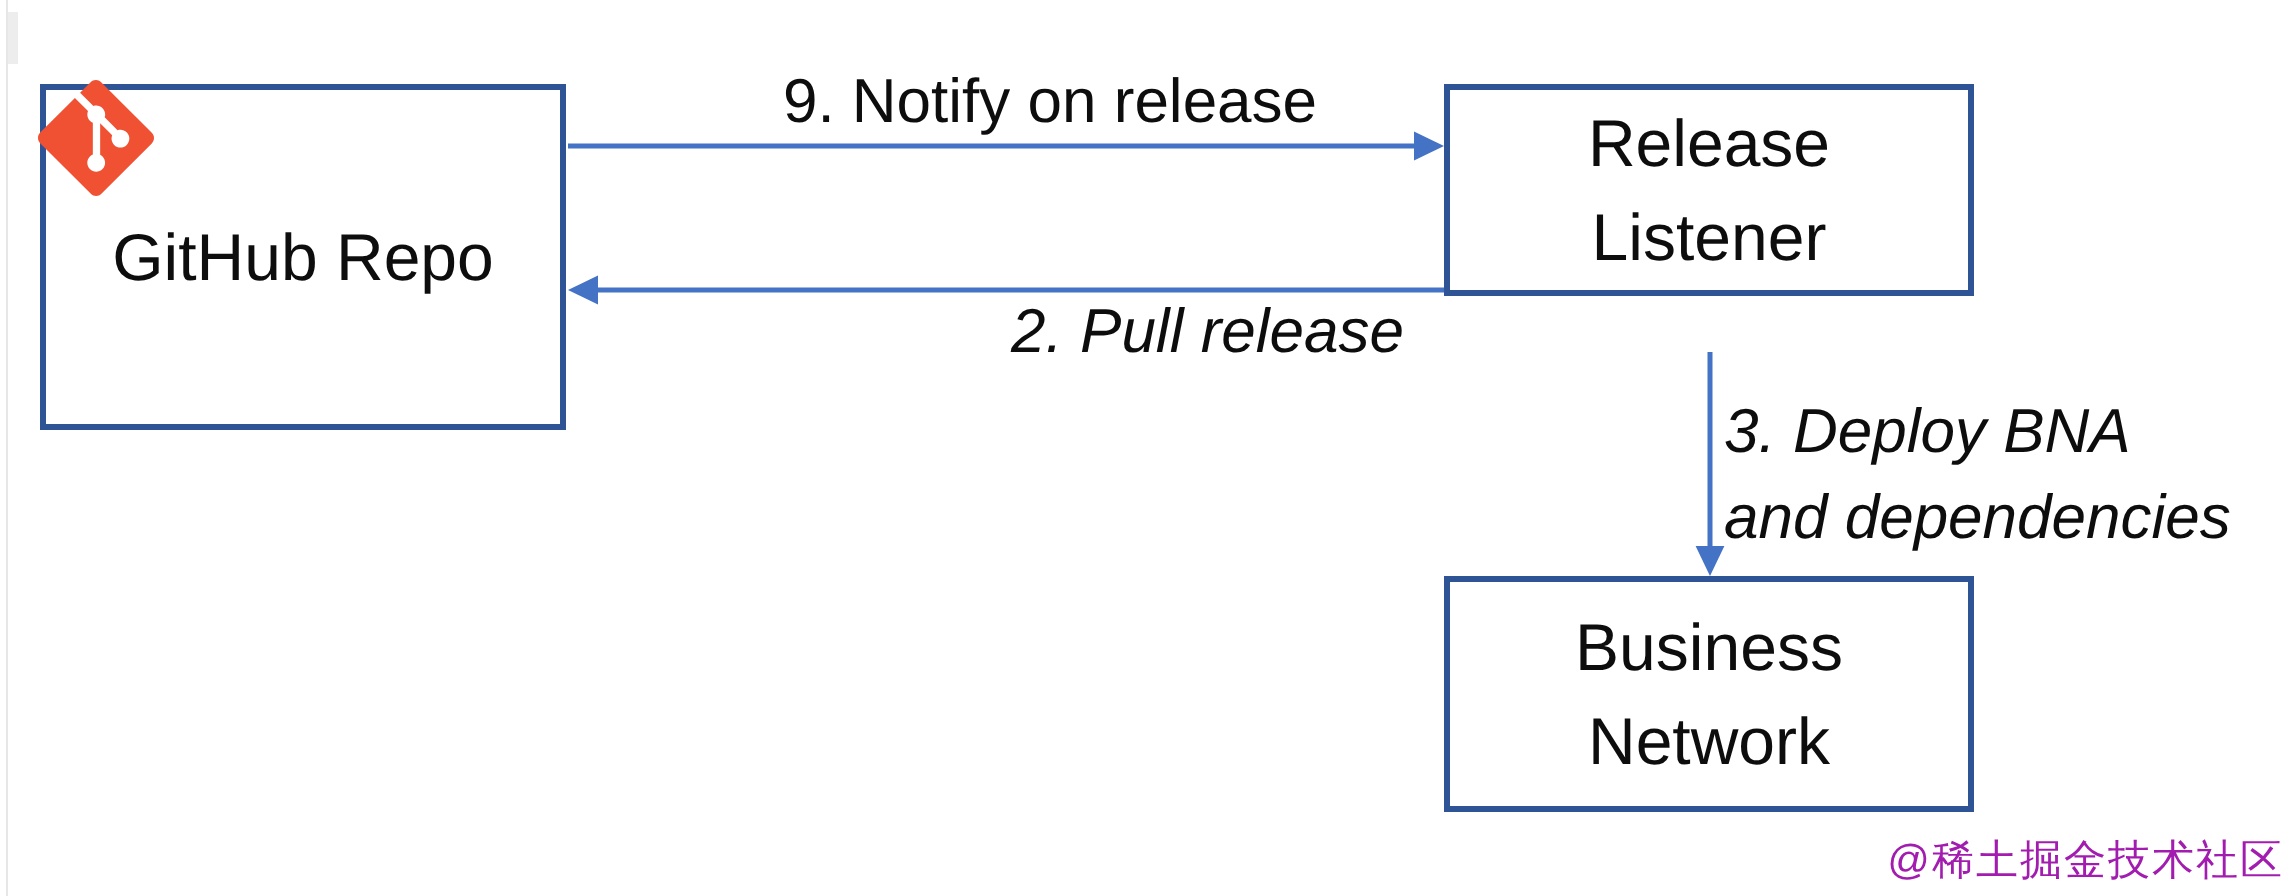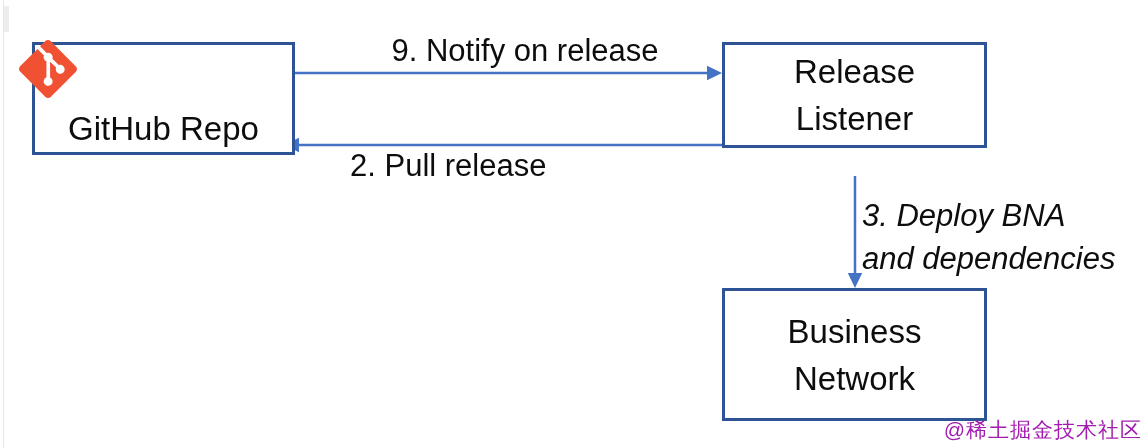--- a/index.html
+++ b/index.html
@@ -47,23 +47,23 @@
     background: #ffffff;
     display: flex;
     flex-direction: column;
     align-items: center;
     justify-content: center;
     text-align: center;
     font-size: 33px;
     line-height: 47px;
     color: #0d0d0d;
   }
-  .node-github   { left: 32px;  top: 42px;  width: 263px; height: 113px; justify-content: flex-end; }
+  .node-github   { left: 20px;  top: 42px;  width: 263px; height: 173px; }
   .node-release  { left: 722px; top: 42px;  width: 265px; height: 106px; }
-  .node-business { left: 722px; top: 288px; width: 265px; height: 133px; }
+  .node-business { left: 722px; top: 288px; width: 265px; height: 118px; }
   .git-icon-wrap {
     position: absolute;
     left: 19px;
     top: 40px;
     width: 58px;
     height: 58px;
   }
   .edge-label {
     position: absolute;
     font-size: 31px;
@@ -71,24 +71,25 @@
     color: #0d0d0d;
     white-space: nowrap;
   }
   .edge-label-notify {
     left: 330px;
     top: 32px;
     width: 390px;
     text-align: center;
   }
   .edge-label-pull {
-    left: 350px;
+    left: 312px;
     top: 147px;
     width: 390px;
-    text-align: left;
+    text-align: right;
+    font-style: italic;
   }
   .edge-label-deploy {
     left: 862px;
     top: 194px;
     text-align: left;
     line-height: 43px;
     font-style: italic;
   }
   .watermark {
     position: absolute;

